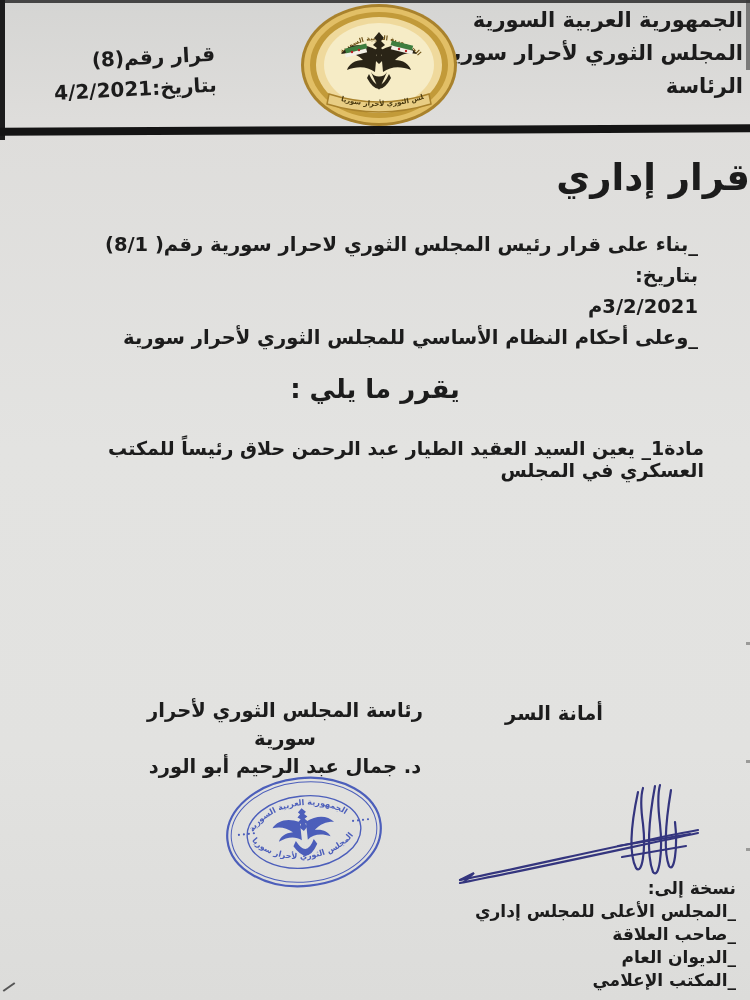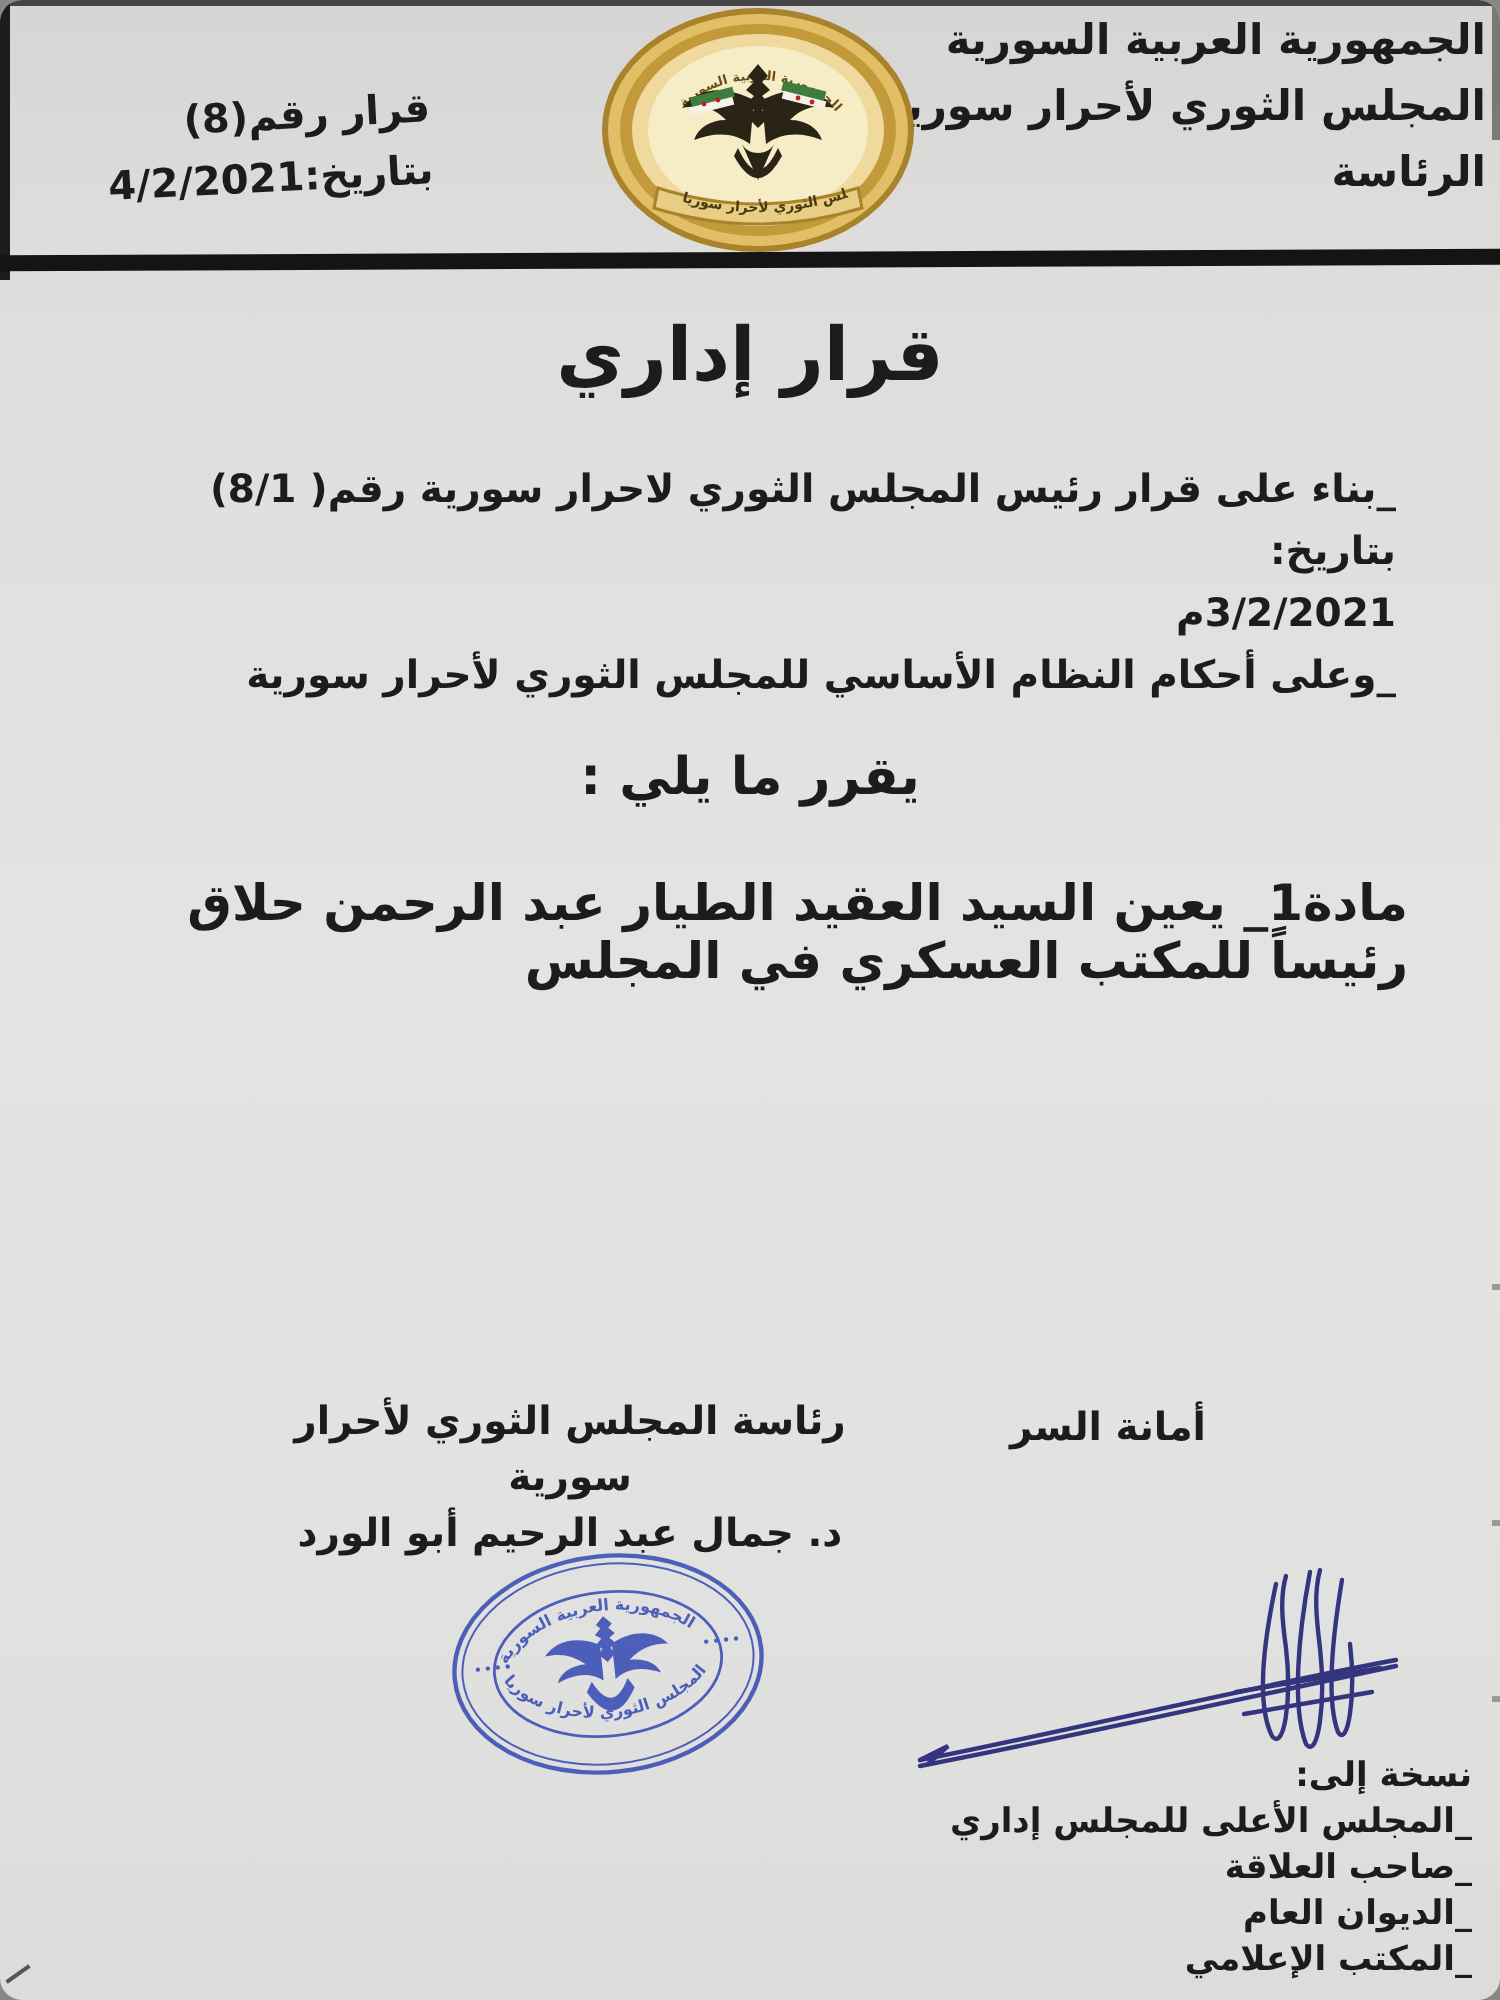--- a/index.html
+++ b/index.html
@@ -1,45 +1,44 @@
 <!DOCTYPE html>
 <html lang="ar"><head>
 <meta charset="utf-8">
 <style>
   html,body{margin:0;padding:0;background:#888;}
   .page{
     position:relative;width:750px;height:1000px;overflow:hidden;
     background:linear-gradient(180deg,#d5d5d3 0%,#dedddb 12%,#e3e3e1 45%,#e2e2e0 75%,#dcdcda 100%);
     font-family:"DejaVu Sans","Liberation Sans",sans-serif;
     color:#1c1c1c;
-    border-radius:11px;
   }
   .abs{position:absolute;}
   
   .edge-top{left:0;top:0;width:750px;height:3px;background:#2b2b2b;opacity:.85;}
   .edge-left{left:0;top:0;width:5px;height:140px;background:#1c1c1c;}
   .edge-right-top{right:0;top:0;width:4px;height:70px;background:#3a3a3a;opacity:.6;}
   .corner-mark{left:2px;top:986px;width:14px;height:2px;background:#555;transform:rotate(-35deg);}
   .tick{width:4px;height:3px;background:#9a9a98;right:0;}
   
   .header-org{top:4px;right:7px;width:330px;text-align:right;direction:rtl;
     font-weight:bold;font-size:21px;line-height:33px;}
   .header-left{left:8px;top:44px;width:208px;text-align:right;direction:rtl;
     font-weight:bold;font-size:20px;line-height:31px;transform:rotate(-3deg);}
   .emblem{left:299px;top:2px;width:160px;height:126px;}
   .divider{left:0;top:126px;width:750px;height:8px;background:#141414;transform:rotate(-0.25deg);}
   
-  .title{left:0;top:156px;width:750px;text-align:center;direction:rtl;
+  .title{left:0;top:156px;width:750px;text-align:right;direction:rtl;
     font-weight:bold;font-size:37px;}
   .preamble{top:229px;right:52px;left:38px;direction:rtl;text-align:right;
     font-weight:bold;font-size:19.5px;line-height:31px;}
   .decides{left:0;top:374px;width:750px;text-align:center;direction:rtl;
     font-weight:bold;font-size:26px;}
   .article1{top:437px;right:46px;left:52px;direction:rtl;text-align:right;
-    font-weight:bold;font-size:25px;}
+    font-weight:bold;font-size:19px;}
   .article2{top:505px;right:52px;left:40px;direction:rtl;text-align:right;
     font-weight:bold;font-size:19px;}
   
   .sig-left{left:118px;top:697px;width:334px;text-align:center;direction:rtl;
     font-weight:bold;font-size:19.5px;line-height:28px;}
   .sig-right{left:505px;top:700px;width:212px;text-align:left;direction:rtl;
     font-weight:bold;font-size:19.5px;line-height:28px;}
   .stamp{left:223px;top:774px;width:162px;height:116px;transform:rotate(-6deg);opacity:.92;}
   .signature{left:452px;top:780px;width:260px;height:108px;}
   

